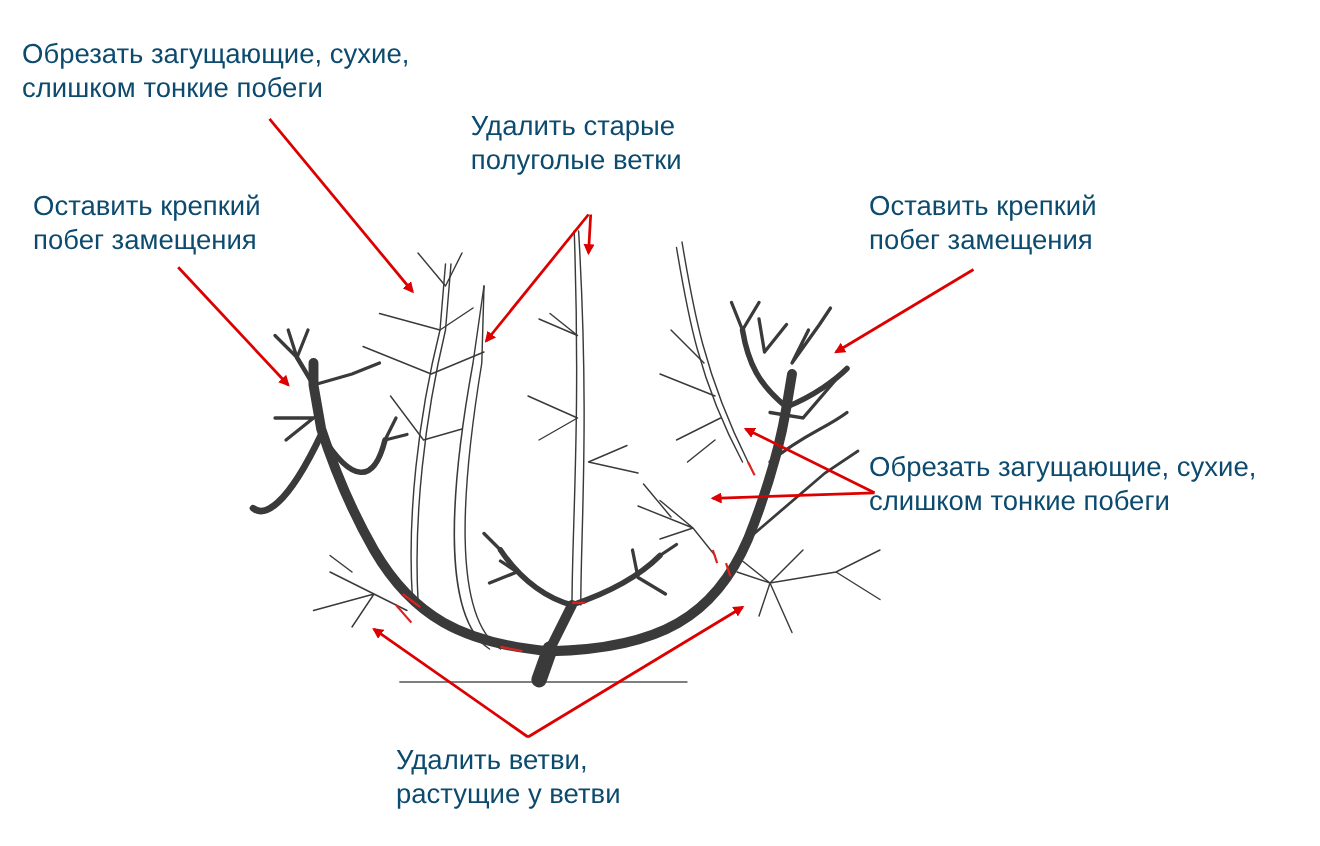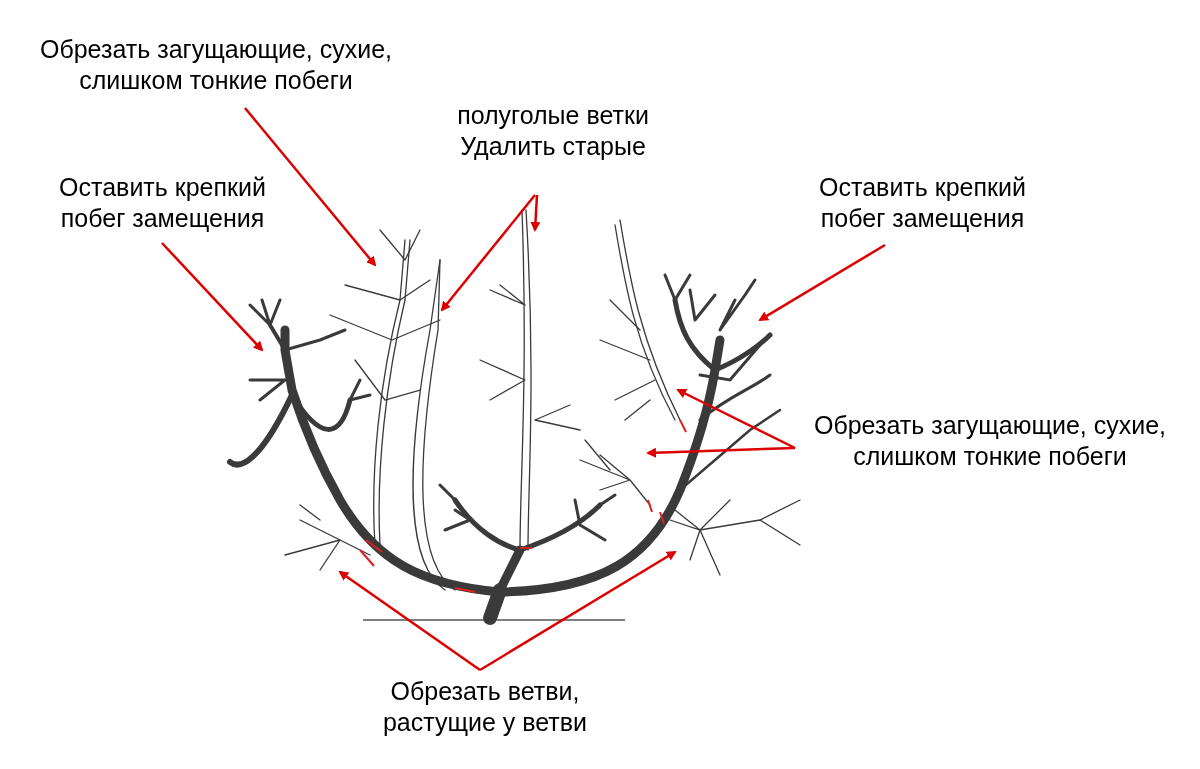--- a/index.html
+++ b/index.html
@@ -1,47 +1,47 @@
 <!DOCTYPE html>
 <html><head>
 <meta charset="utf-8">
 <style>
   html, body { margin:0; padding:0; background:#ffffff; }
   body { width:1200px; height:769px; position:relative; overflow:hidden;
          font-family:"Liberation Sans", sans-serif; }
-  .label { position:absolute; color:#000000; font-size:25px; line-height:31px;
-           text-align:center; white-space:nowrap; }
+  .label { position:absolute; color:#0c4a6e; font-size:25px; line-height:31px;
+           text-align:left; white-space:nowrap; }
   .label span { display:block; }
   svg { position:absolute; left:0; top:0; }
 </style>
 </head>
 <body>
 
 <div class="label" style="left:20px; top:34px; width:392px;">
   <span>Обрезать загущающие, сухие,</span>
   <span>слишком тонкие побеги</span>
 </div>
 <div class="label" style="left:428px; top:100px; width:250px;">
+  <span>Удалить старые</span>
   <span>полуголые ветки</span>
-  <span>Удалить старые</span>
 </div>
 <div class="label" style="left:30px; top:172px; width:265px;">
   <span>Оставить крепкий</span>
   <span>побег замещения</span>
 </div>
 <div class="label" style="left:790px; top:172px; width:265px;">
   <span>Оставить крепкий</span>
   <span>побег замещения</span>
 </div>
 <div class="label" style="left:790px; top:410px; width:400px;">
   <span>Обрезать загущающие, сухие,</span>
   <span>слишком тонкие побеги</span>
 </div>
 <div class="label" style="left:360px; top:676px; width:250px;">
-  <span>Обрезать ветви,</span>
+  <span>Удалить ветви,</span>
   <span>растущие у ветви</span>
 </div>
 
 <svg width="1200" height="769" viewBox="0 0 1200 769">
   <defs>
     <marker id="ah" markerWidth="10" markerHeight="10" refX="8" refY="5" orient="auto" markerUnits="userSpaceOnUse" viewBox="0 0 10 10">
       <path d="M0,0 L10,5 L0,10 z" fill="#dd0000"></path>
     </marker>
   </defs>
 

